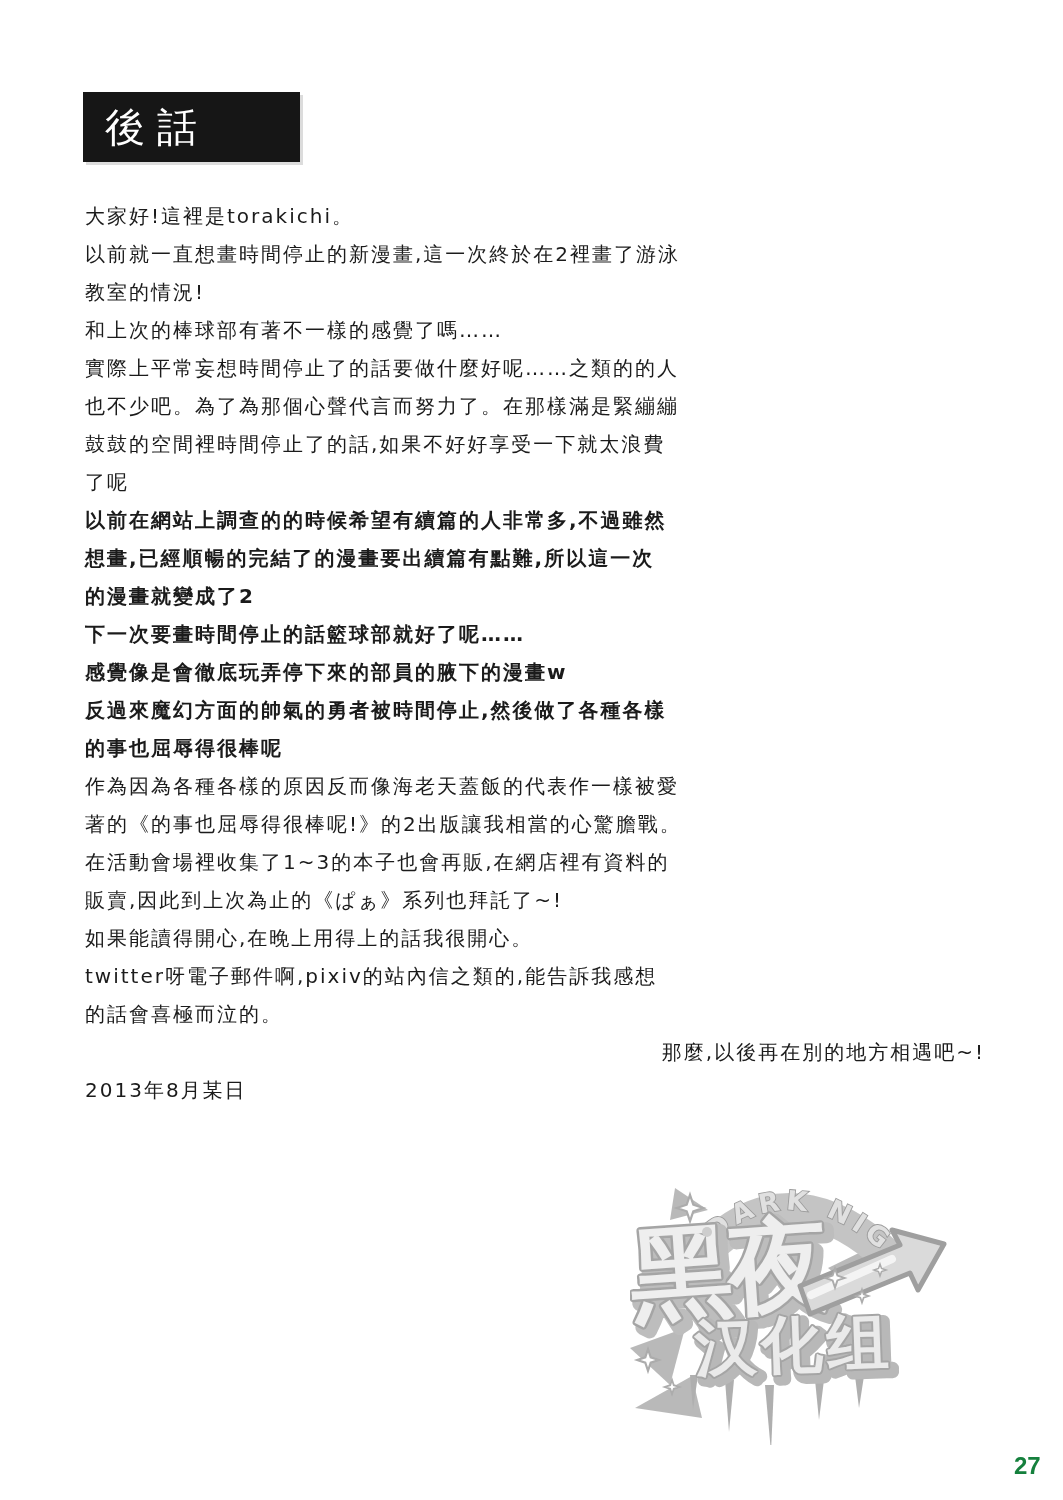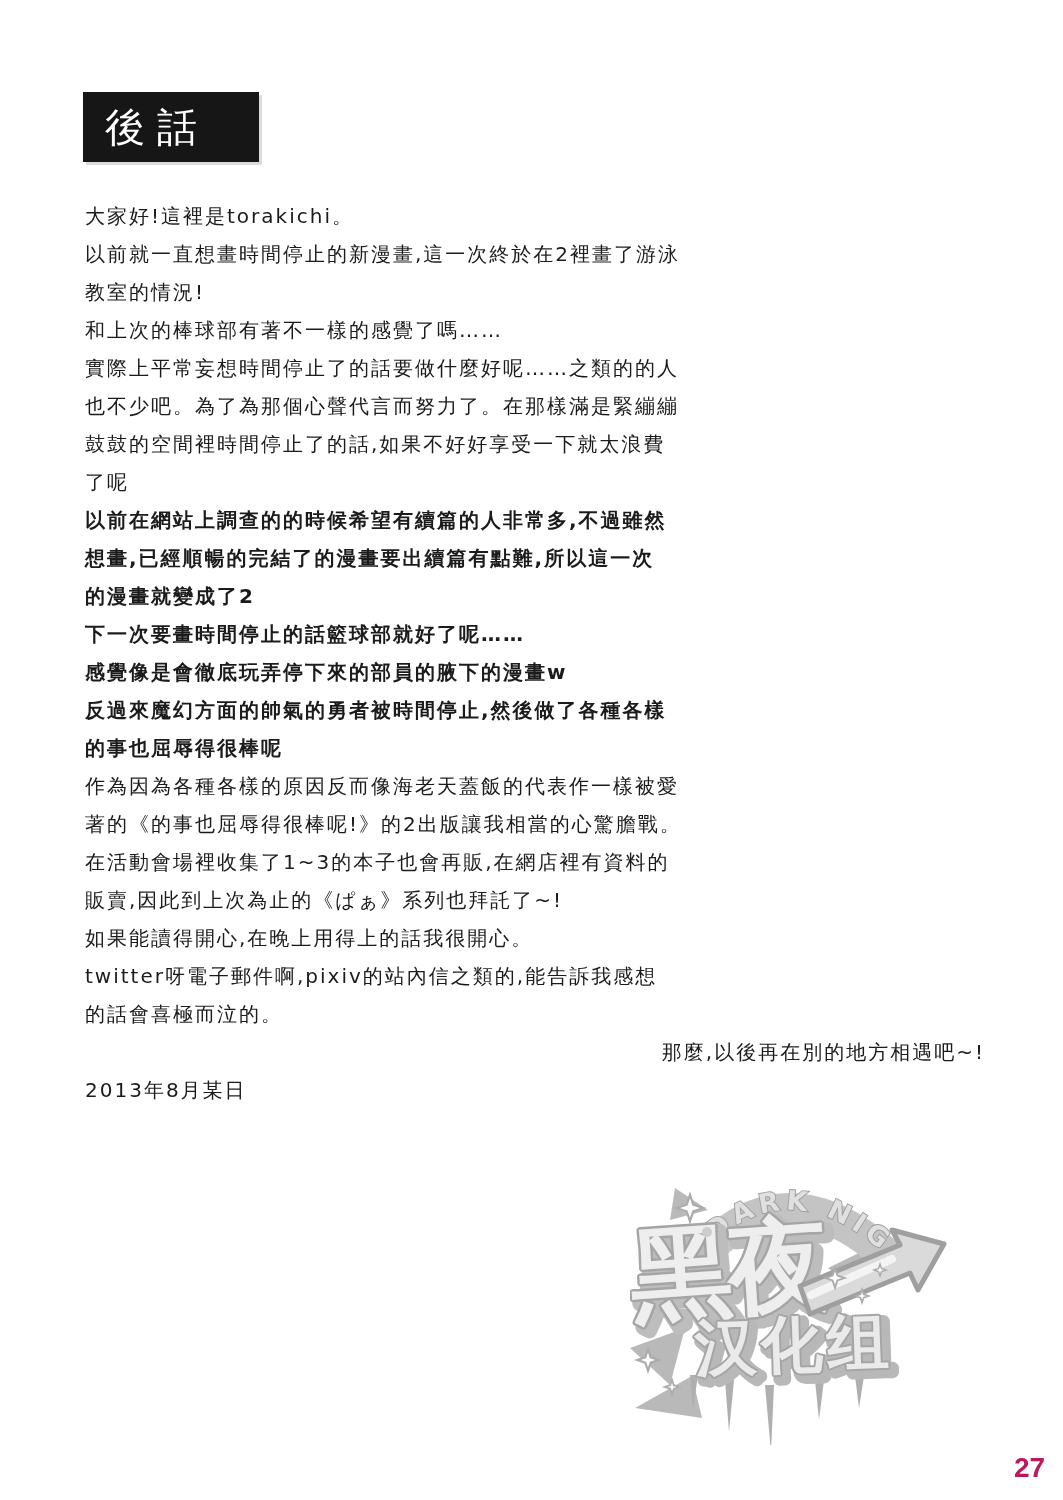--- a/index.html
+++ b/index.html
@@ -11,21 +11,21 @@
     height: 1500px;
     background: #ffffff;
     position: relative;
     overflow: hidden;
     font-family: "DejaVu Sans", sans-serif;
   }
   .title-box {
     position: absolute;
     left: 83px;
     top: 92px;
-    width: 176px;
+    width: 217px;
     height: 70px;
     background: #161616;
     box-shadow: 3px 3px 0 #dcdcdc;
     display: flex;
     align-items: center;
   }
   .title-box .title-text {
     color: #ffffff;
     font-size: 40px;
     letter-spacing: 12px;
@@ -60,22 +60,22 @@
     width: 340px;
     height: 265px;
     opacity: 0.92;
   }
   .pagenum {
     position: absolute;
     left: 1014px;
     top: 1452px;
     font-family: "Liberation Sans", sans-serif;
     font-weight: bold;
-    font-size: 28px;
-    color: #be185d;
+    font-size: 24px;
+    color: #15803d;
   }
   .wm-text {
     font-family: "DejaVu Sans", sans-serif;
     font-weight: bold;
   }
 </style>
 </head>
 <body>
 
 <div class="title-box">

